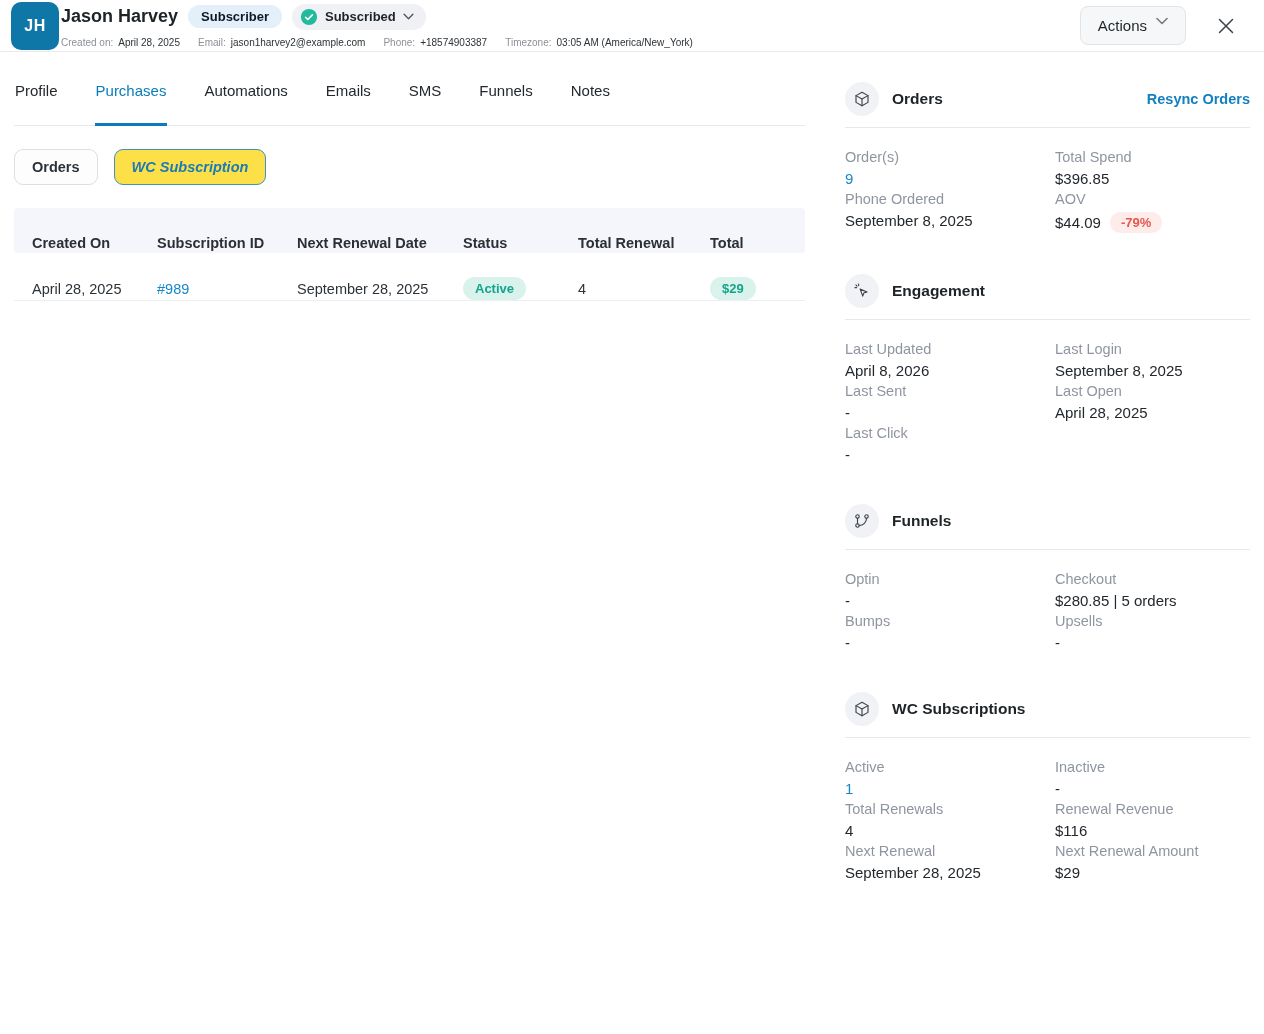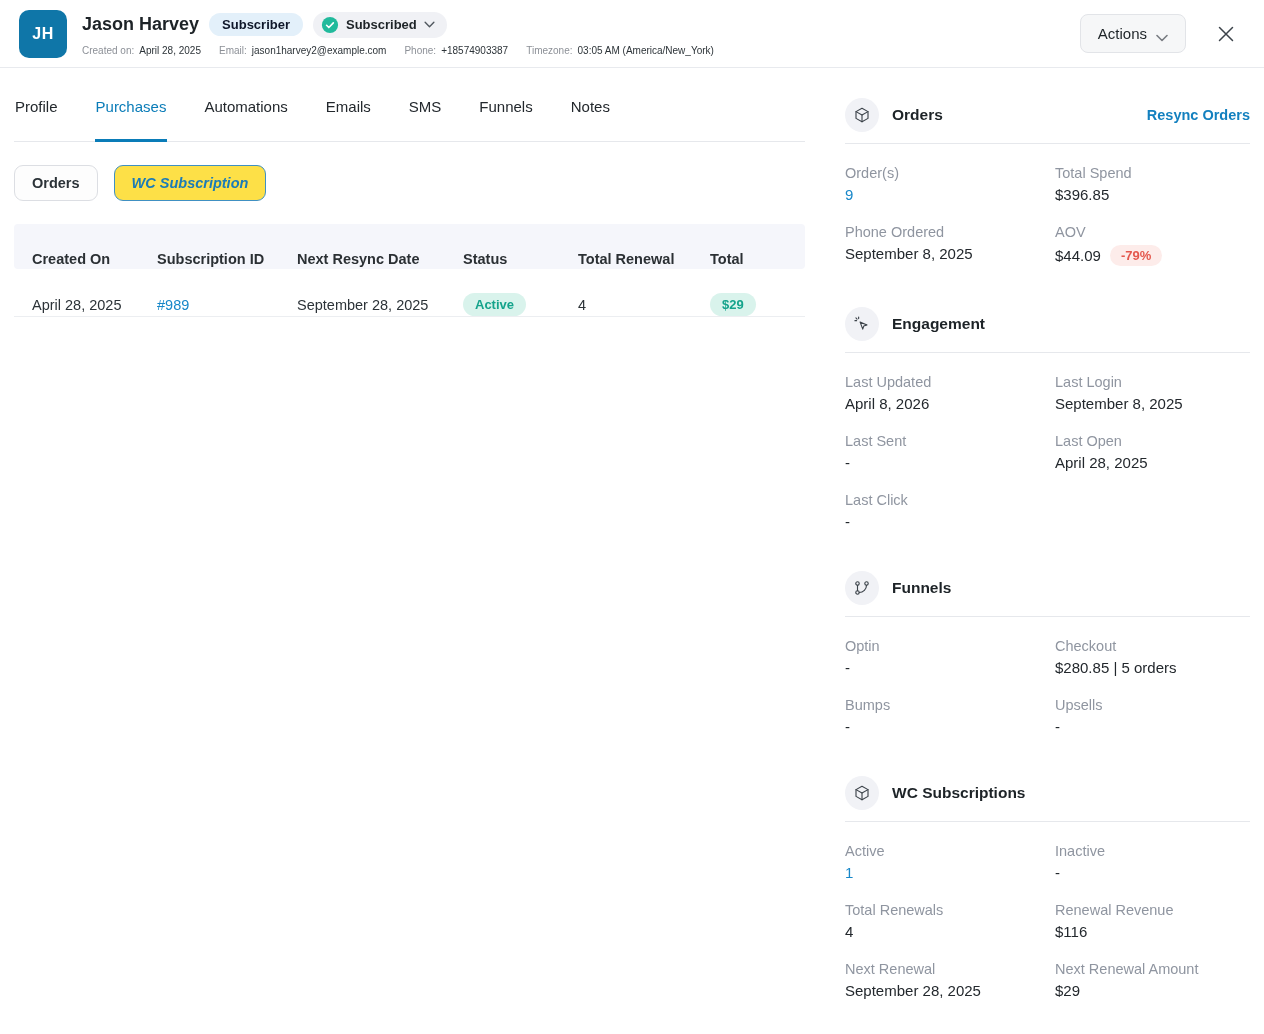--- a/index.html
+++ b/index.html
@@ -2,36 +2,36 @@
 <html><head>
 <meta charset="utf-8">
 <style>
   * { box-sizing: border-box; }
   html,body { margin:0; padding:0; }
   body {
     width:1264px; height:1034px; background:#fff; overflow:hidden;
     font-family:"Liberation Sans", sans-serif; color:#23282d; position:relative;
   }
   
-  .header { display:flex; align-items:center; height:68px; padding:0 24px 0 19px; border-bottom:1px solid #e8eaee; }
+  .header { display:flex; align-items:center; height:52px; padding:0 24px 0 11px; border-bottom:1px solid #e8eaee; }
   .avatar { width:48px; height:48px; border-radius:10px; background:#0f76a8; color:#fff;
             display:flex; align-items:center; justify-content:center; font-size:16px; font-weight:bold; letter-spacing:.5px; flex:0 0 auto; }
-  .header-info { margin-left:15px; }
+  .header-info { margin-left:2px; }
   .name-row { display:flex; align-items:center; gap:10px; }
   .contact-name { font-size:18px; font-weight:700; color:#1d2327; }
   .badge-subscriber { background:#e3f0fa; color:#0f172a; font-size:13px; font-weight:600; padding:4px 13px; border-radius:13px; }
   .badge-subscribed { background:#f0f1f5; color:#1d2327; font-size:13px; font-weight:600; padding:4px 12px 4px 8px;
                       border-radius:13px; display:flex; align-items:center; gap:7px; cursor:pointer; border:none; }
   .badge-subscribed .chev { color:#50575e; display:flex; }
   .meta-row { display:flex; gap:18px; margin-top:7px; font-size:10px; white-space:nowrap;justify-content:flex-end; }
   .meta-item { display:flex; }
   .meta-label { color:#8c9097; }
   .meta-value { color:#2c3338; margin-left:5px; }
   .actions-btn { margin-left:auto; background:#f6f7f8; border:1px solid #e2e4e8; border-radius:8px;
-                 padding:10px 17px; font-size:15px; color:#1d2327; font-family:inherit; display:flex; align-items:flex-end; gap:9px; cursor:pointer; }
+                 padding:10px 17px; font-size:15px; color:#1d2327; font-family:inherit; display:flex; align-items:flex-start; gap:9px; cursor:pointer; }
   .actions-btn .chev { color:#787c82; display:flex; }
   .close-btn { margin-left:26px; background:none; border:none; padding:4px; cursor:pointer; display:flex; }
   
   .main { display:flex; padding-left:14px; }
   .left-panel { width:791px; flex:0 0 auto; }
   .sidebar { width:405px; margin-left:40px; padding-top:30px; }
   
   .tabs { display:flex; gap:36px; margin-top:30px; border-bottom:1px solid #e6e8ec; }
   .tab { background:none; border:none; font-family:inherit; font-size:15px; color:#23282d; padding:0 1px 24px;
          cursor:pointer; border-bottom:3px solid transparent; margin-bottom:-1px; }
@@ -51,21 +51,21 @@
                padding:4px 12px; border-radius:13px; }
   .cell { white-space:nowrap;margin-top:24px; }
   
   .section { margin-bottom:41px; }
   .section-head { display:flex; align-items:center; gap:13px; }
   .icon-circle { width:34px; height:34px; border-radius:50%; background:#f1f2f6; display:flex;
                  align-items:center; justify-content:center; flex:0 0 auto; }
   .section-title { font-size:15.5px; font-weight:600; color:#1d2327; }
   .section-action { margin-left:auto; color:#1380bf; font-weight:600; font-size:14.5px; text-decoration:none; cursor:pointer; }
   .section-divider { border-bottom:1px solid #e6e8ec; margin-top:11px; }
-  .fields { display:grid; grid-template-columns:210px 1fr; row-gap:21px; margin-top:21px; }
+  .fields { display:grid; grid-template-columns:210px 1fr; row-gap:4px; margin-top:21px; }
   .field-label { font-size:14.5px; color:#8f95a0; }
   .field-value { font-size:15px; color:#23282d; margin-top:5px; display:flex; align-items:center; }
   .value-link { color:#1787c9; cursor:pointer; }
   .badge-down { background:#fdecea; color:#e4584e; font-size:13px; font-weight:600; padding:3px 11px;
                 border-radius:13px; margin-left:9px; }
   svg { display:block; }
 </style>
 </head>
 <body>
 
@@ -143,21 +143,21 @@
 
     <div class="filters">
       <button class="filter-btn">Orders</button>
       <button class="filter-btn active">WC Subscription</button>
     </div>
 
     <div class="table">
       <div class="thead">
         <div class="cell">Created On</div>
         <div class="cell">Subscription ID</div>
-        <div class="cell">Next Resync Date</div>
+        <div class="cell">Next Renewal Date</div>
         <div class="cell">Status</div>
         <div class="cell">Total Renewal</div>
         <div class="cell">Total</div>
       </div>
       <div class="trow">
         <div class="cell">April 28, 2025</div>
         <div class="cell"><a class="link">#989</a></div>
         <div class="cell">September 28, 2025</div>
         <div class="cell"><span class="pill-teal">Active</span></div>
         <div class="cell">4</div>

